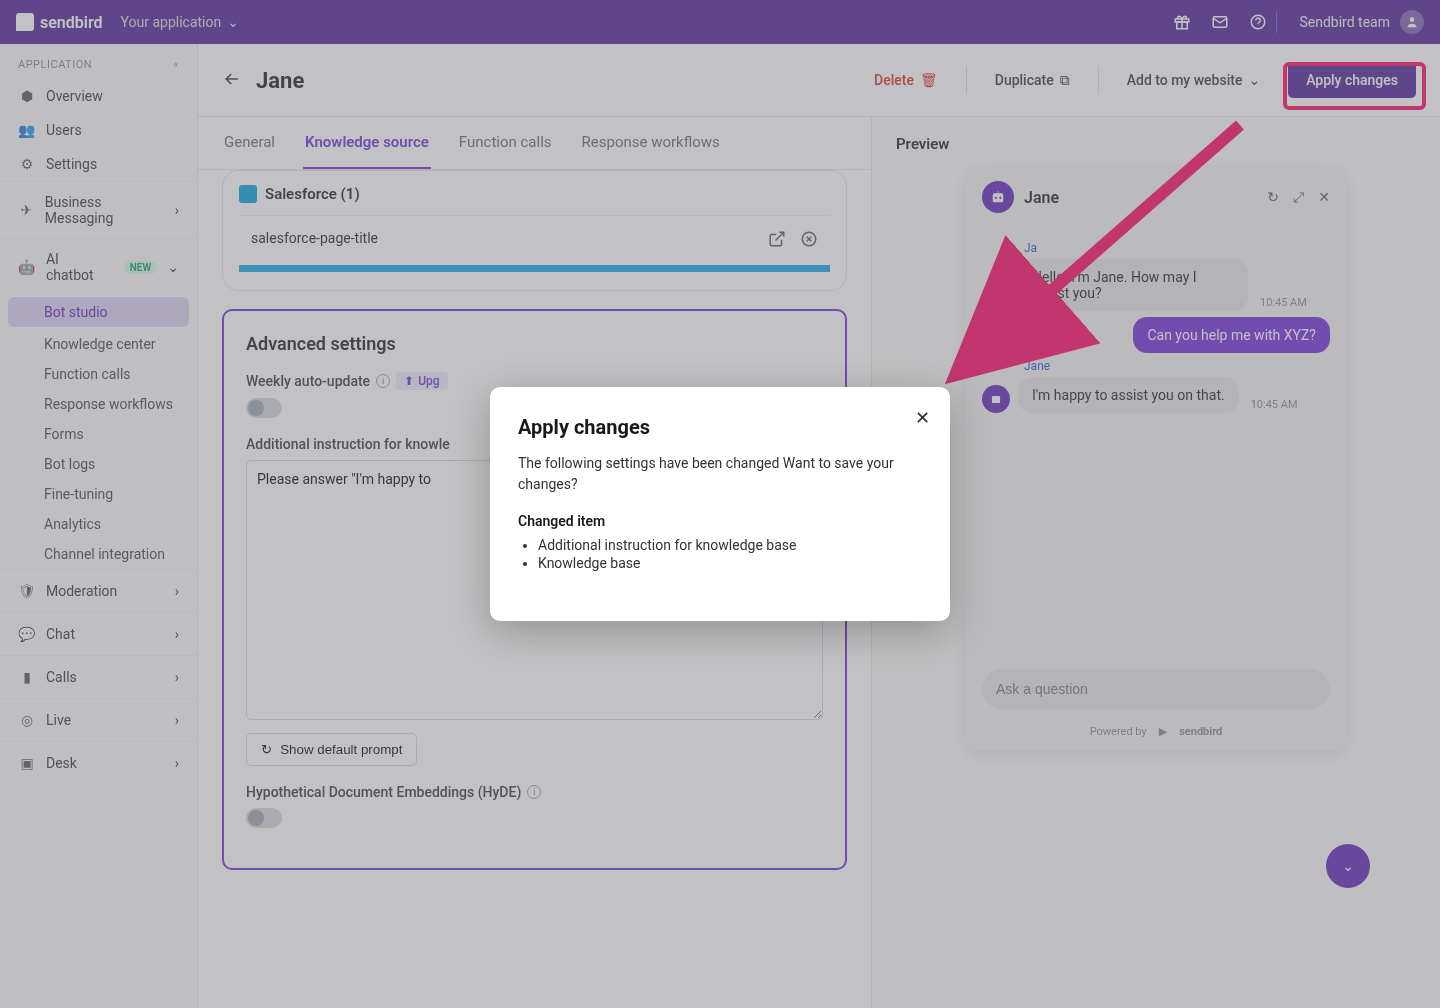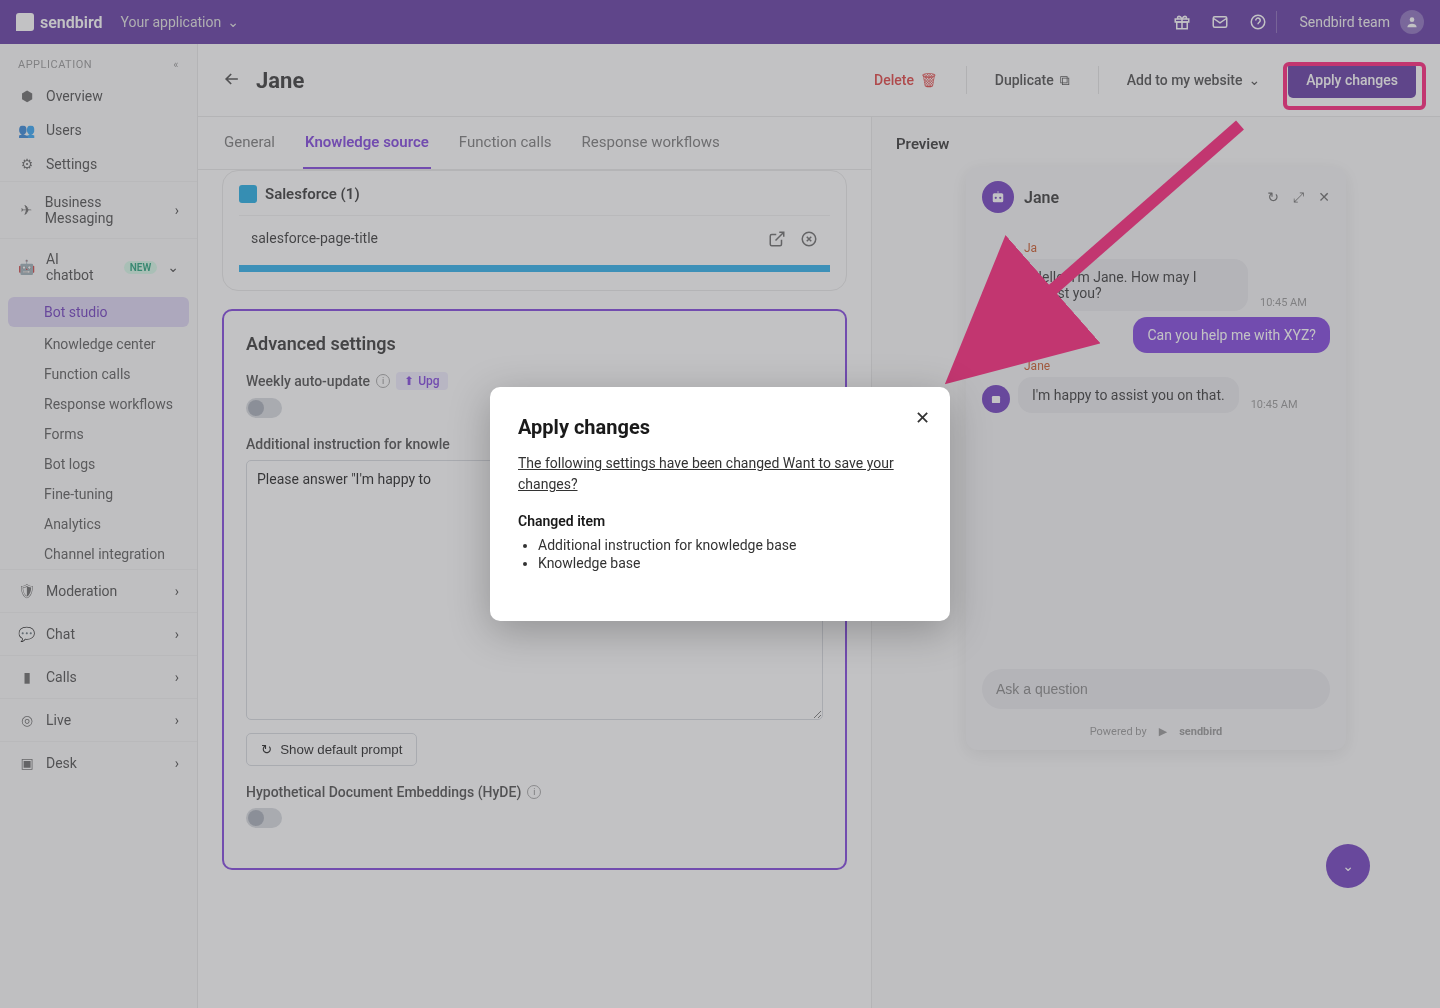--- a/index.html
+++ b/index.html
@@ -75,40 +75,40 @@
 
 .preview { width: 568px; padding: 18px 24px; background: #fafafa; display:flex; flex-direction:column;}
 .preview .plabel { font-weight: 600; font-size: 15px; margin-bottom: 14px; }
 .chatbox { width: 380px; background: #f3f3f5; border-radius: 12px; margin: 0 auto; padding: 0; box-shadow: 0 4px 18px rgba(0,0,0,.1); display:flex; flex-direction:column; overflow:hidden;}
 .chat-head { display:flex; align-items:center; gap:10px; padding: 14px 16px; }
 .chat-head .bava { width: 32px; height: 32px; border-radius:50%; background:#5b21b6; display:flex;align-items:center;justify-content:center; color:#fff; }
 .chat-head .bname { font-weight:600; font-size:16px; flex:1;}
 .chat-head .hicons { display:flex; gap:14px; color:#555; }
 .chat-head .hicons span { cursor:pointer; }
 .chat-body { flex:1; padding: 8px 16px; min-height: 430px; }
-.msg-group .sender { font-size: 12px; color:#c2410c; margin: 6px 0 4px 42px;}
+.msg-group .sender { font-size: 12px; color:#1d4ed8; margin: 6px 0 4px 42px;}
 .msg-row { display:flex; gap:8px; align-items:flex-end; margin-bottom:6px;}
 .msg-row .mava { width:28px; height:28px; border-radius:50%; background:#5b21b6; display:flex;align-items:center;justify-content:center; color:#fff; flex-shrink:0;}
 .bubble { background:#e5e5e9; padding:10px 14px; border-radius:14px; max-width: 230px; font-size:14px;}
 .bubble.user { background:#6d28d9; color:#fff; margin-left:auto; }
 .mtime { font-size:11px; color:#888; margin-left:4px; align-self:flex-end; margin-bottom:2px;}
 .msg-row.out { justify-content:flex-end; }
 .msg-row.out .mtime { order:-1; margin-right:4px; margin-left:0;}
 .msg-row.out .checks { color:#10b981; font-size:12px; margin-right:2px; align-self:flex-end; margin-bottom:2px;}
 .chat-input { padding: 12px 16px; }
 .chat-input .inp { width:100%; padding:12px 14px; border:none; background:#e5e5e9; border-radius:20px; font-size:14px;}
 .chat-foot { text-align:center; font-size:11px; color:#888; padding: 4px 0 12px; display:flex; align-items:center; justify-content:center; gap:12px;}
 .fab { position:absolute; right: 70px; bottom: 120px; width:44px; height:44px; border-radius:50%; background:#5b21b6; display:flex;align-items:center;justify-content:center; color:#fff; cursor:pointer;}
 
 
 .overlay { position: absolute; inset: 0; background: rgba(120,120,125,.45); display: flex; align-items: center; justify-content: center; }
 .modal { width: 460px; background: #fff; border-radius: 10px; padding: 28px 28px 24px; box-shadow: 0 10px 40px rgba(0,0,0,.25); position: relative; }
 .modal .mtitle { font-size: 20px; font-weight: 700; margin-bottom: 14px; }
 .modal .mclose { position: absolute; right: 20px; top: 20px; cursor: pointer; font-size: 18px; color: #333; }
-.modal .mtext { font-size: 14px; color: #333; line-height: 1.5; margin-bottom: 18px; text-decoration: underline; }
+.modal .mtext { font-size: 14px; color: #333; line-height: 1.5; margin-bottom: 18px; }
 .modal .msub { font-weight: 600; font-size: 14px; margin-bottom: 8px; }
 .modal ul { list-style: disc; padding-left: 20px; font-size: 14px; color: #333; margin-bottom: 26px; }
 .modal ul li { margin-bottom: 2px; }
 .modal .mactions { display: flex; justify-content: flex-end; gap: 10px; }
 .modal .mbtn { padding: 10px 20px; border-radius: 5px; font-size: 14px; cursor: pointer; border: 1px solid transparent; font-weight:500;}
 .modal .mbtn.cancel { background: #fff; border-color: #d1d5db; color: #555; }
 .modal .mbtn.apply { background: #7c3aed; color: #fff; }
 
 
 .arrow { position: absolute; pointer-events: none; }

